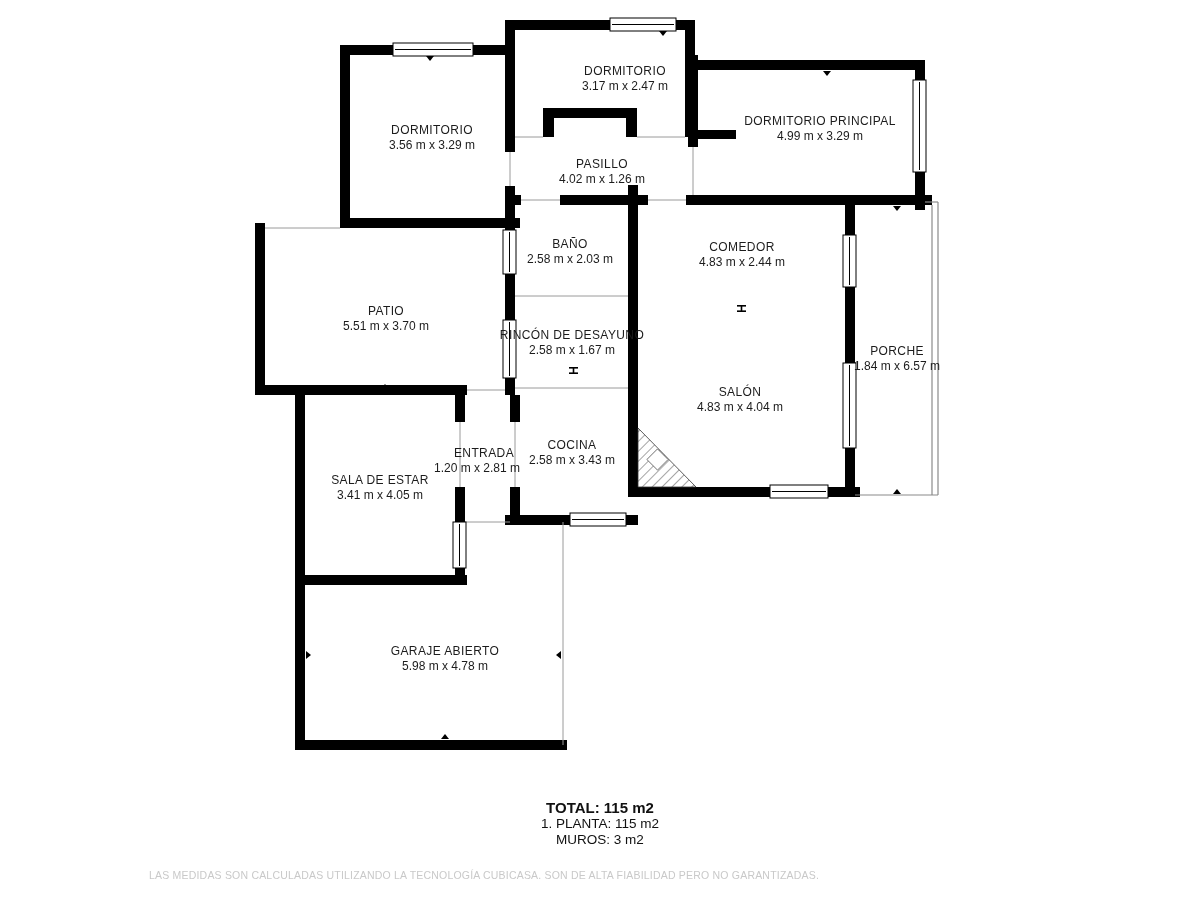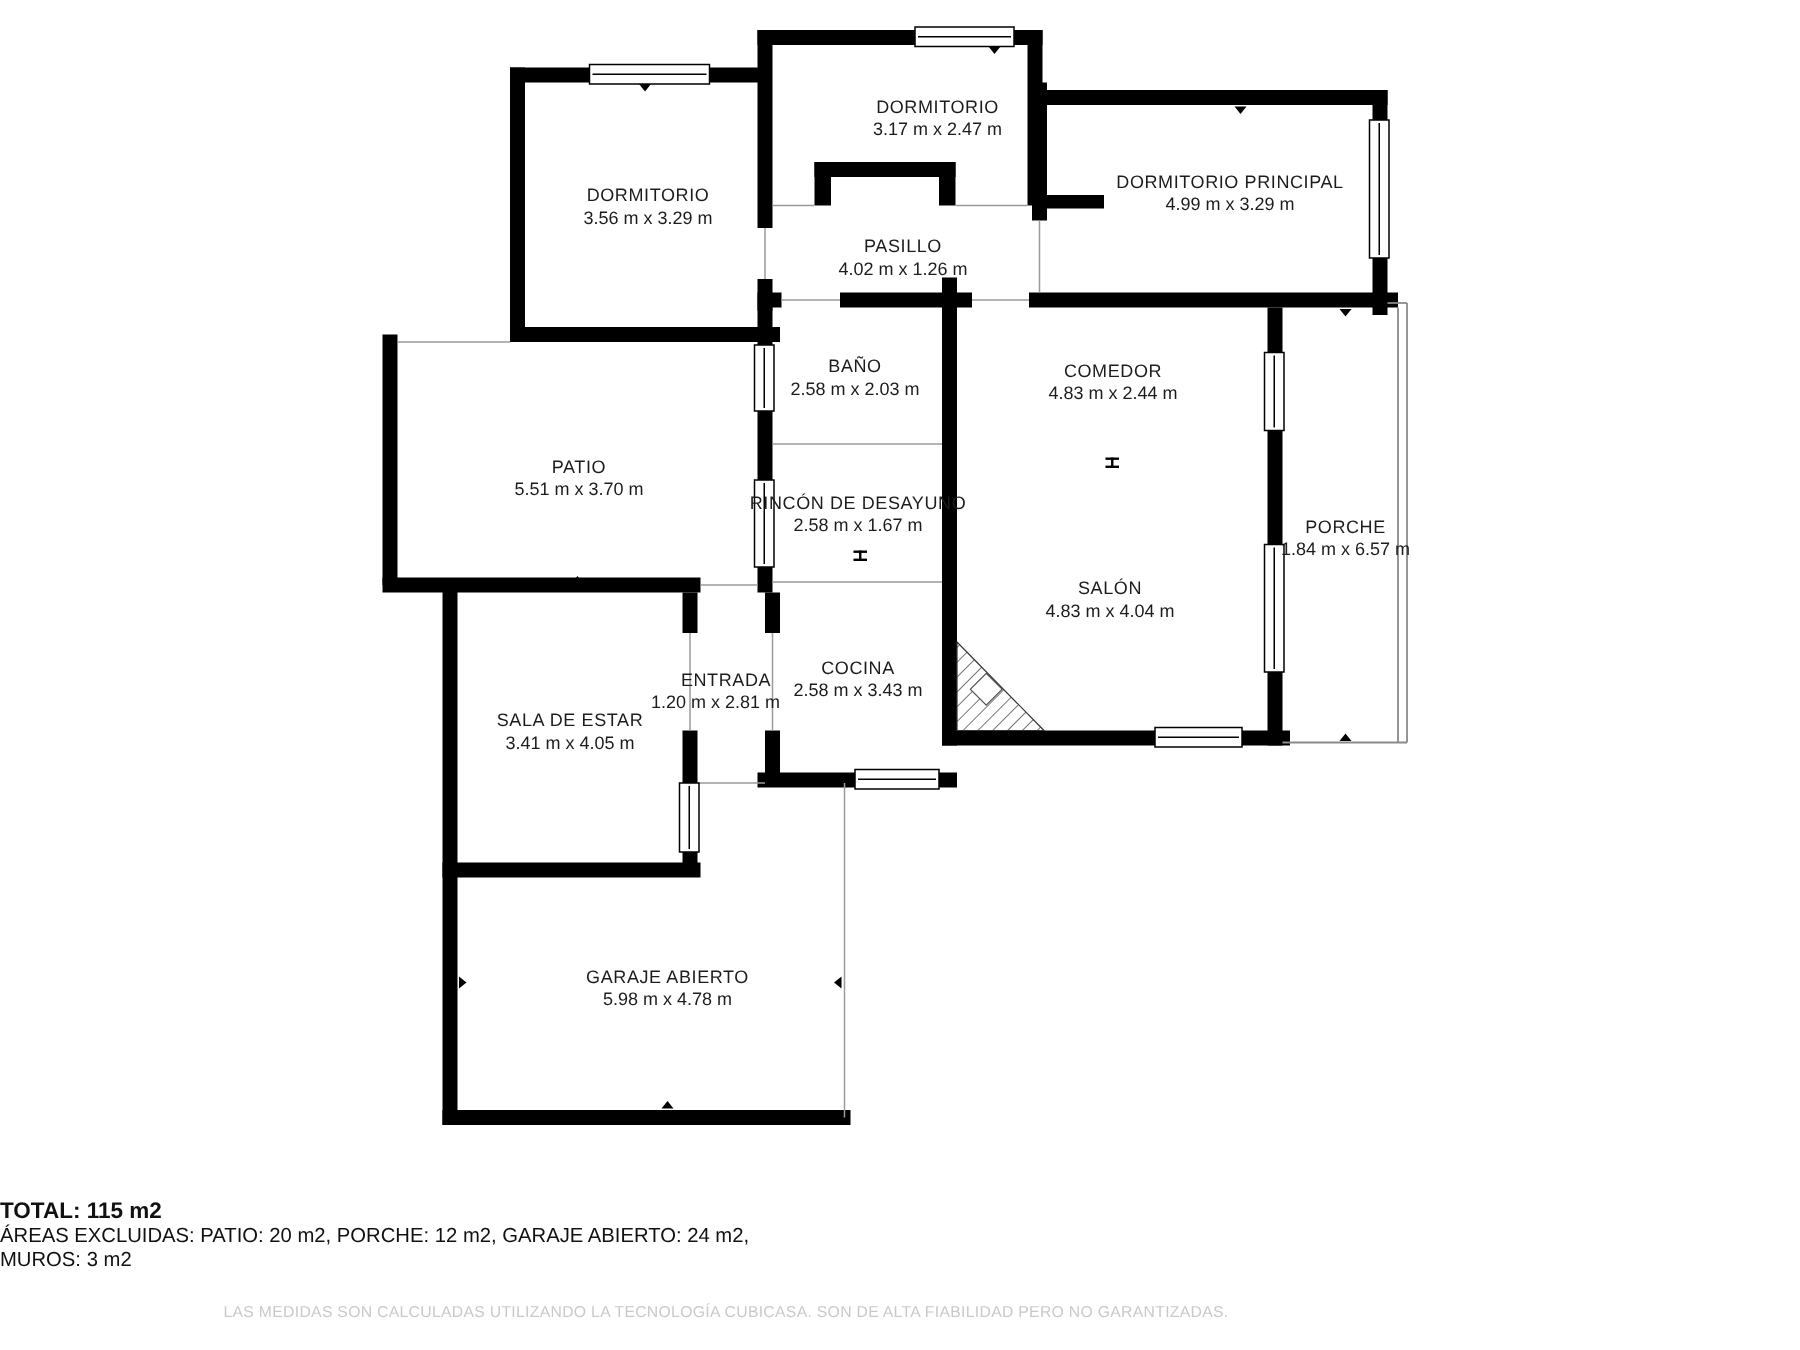--- a/index.html
+++ b/index.html
@@ -1,21 +1,21 @@
 <!DOCTYPE html>
 <html><head>
 <meta charset="utf-8">
 <style>
   html,body{margin:0;padding:0;background:#ffffff;}
   .stage{position:relative;width:1200px;height:900px;background:#ffffff;overflow:hidden;
          font-family:"Liberation Sans","DejaVu Sans",sans-serif;}
   svg text{font-family:"Liberation Sans","DejaVu Sans",sans-serif;fill:#1c1c1c;}
   .room-name{font-size:12px;letter-spacing:0.4px;}
   .room-dims{font-size:12px;}
-  .footer{position:absolute;left:0;top:799px;width:1200px;text-align:left;color:#111;}
+  .footer{position:absolute;left:0;top:799px;width:1200px;text-align:center;color:#111;}
   .footer .total{font-weight:bold;font-size:15px;line-height:17px;}
   .footer .line{font-size:13.5px;line-height:15.5px;}
   .disclaimer{position:absolute;left:0;top:869px;width:968px;text-align:center;
               font-size:10.5px;color:#c9c9c9;letter-spacing:0.2px;}
 </style>
 </head>
 <body>
 
 <div class="stage">
 
@@ -218,19 +218,19 @@
       <text class="room-dims" x="380" y="499">3.41 m x 4.05 m</text>
 
       <text class="room-name" x="445" y="655">GARAJE ABIERTO</text>
       <text class="room-dims" x="445" y="670">5.98 m x 4.78 m</text>
     </g>
   </svg>
 
   
   <div class="footer">
     <div class="total">TOTAL: 115 m2</div>
-    <div class="line">ÁREAS EXCLUIDAS: PATIO: 20 m2, PORCHE: 12 m2, GARAJE ABIERTO: 24 m2,</div>
+    <div class="line">1. PLANTA: 115 m2</div>
     <div class="line">MUROS: 3 m2</div>
   </div>
 
   <div class="disclaimer">LAS MEDIDAS SON CALCULADAS UTILIZANDO LA TECNOLOGÍA CUBICASA. SON DE ALTA FIABILIDAD PERO NO GARANTIZADAS.</div>
 
 </div>
 
 </body></html>

